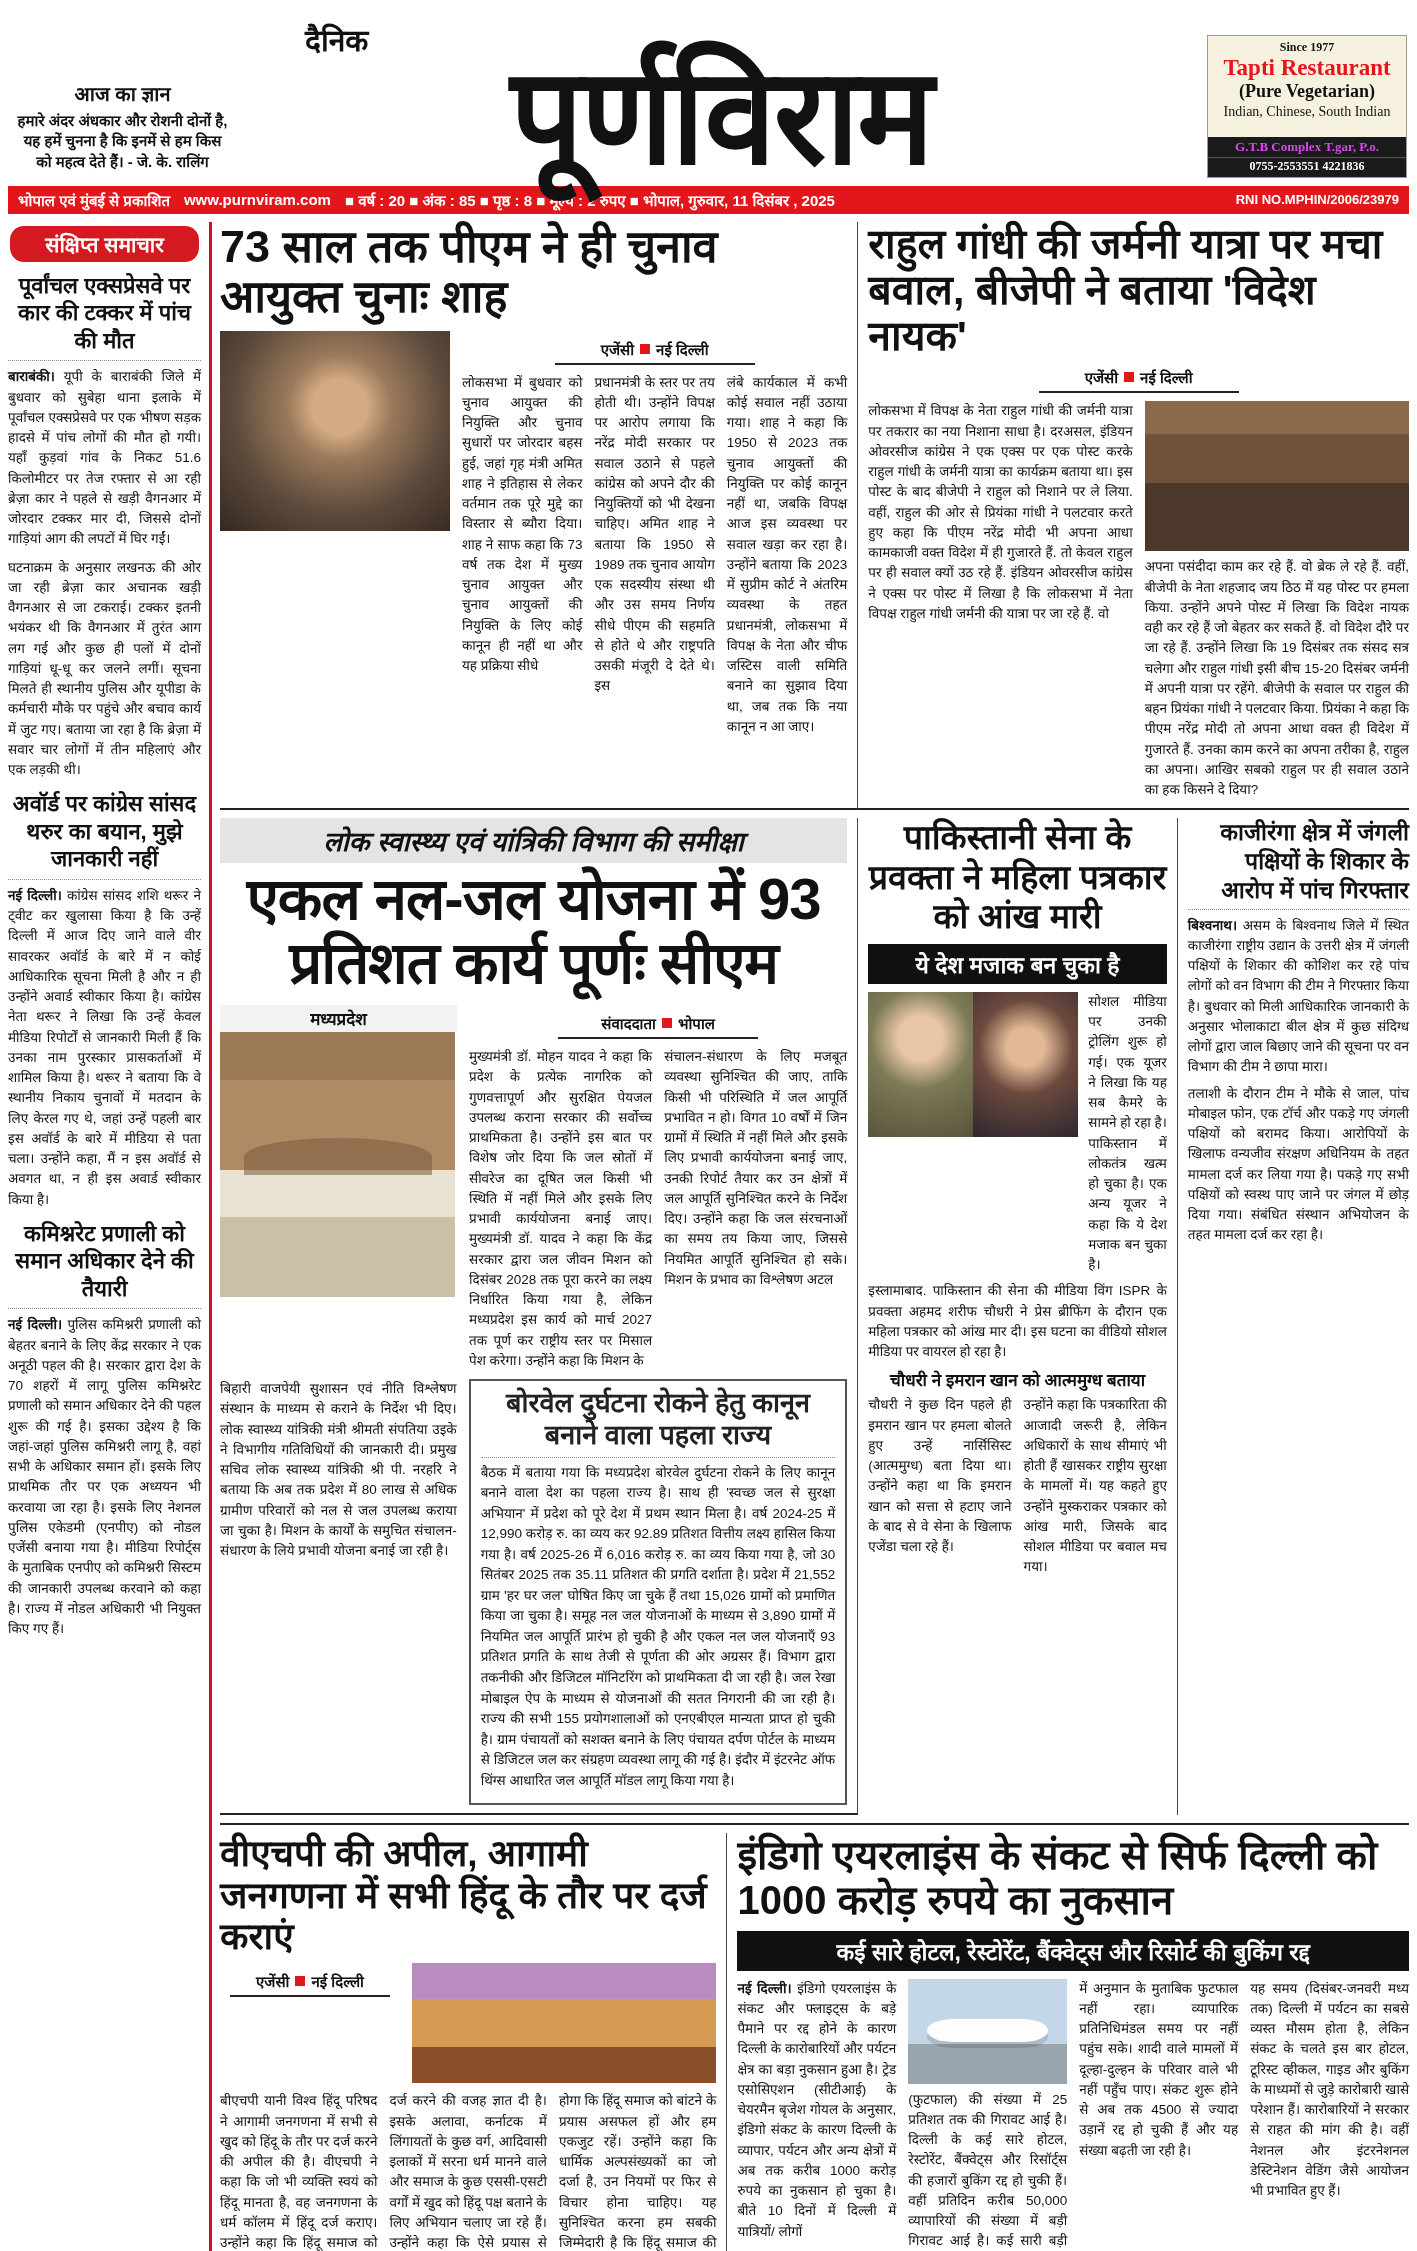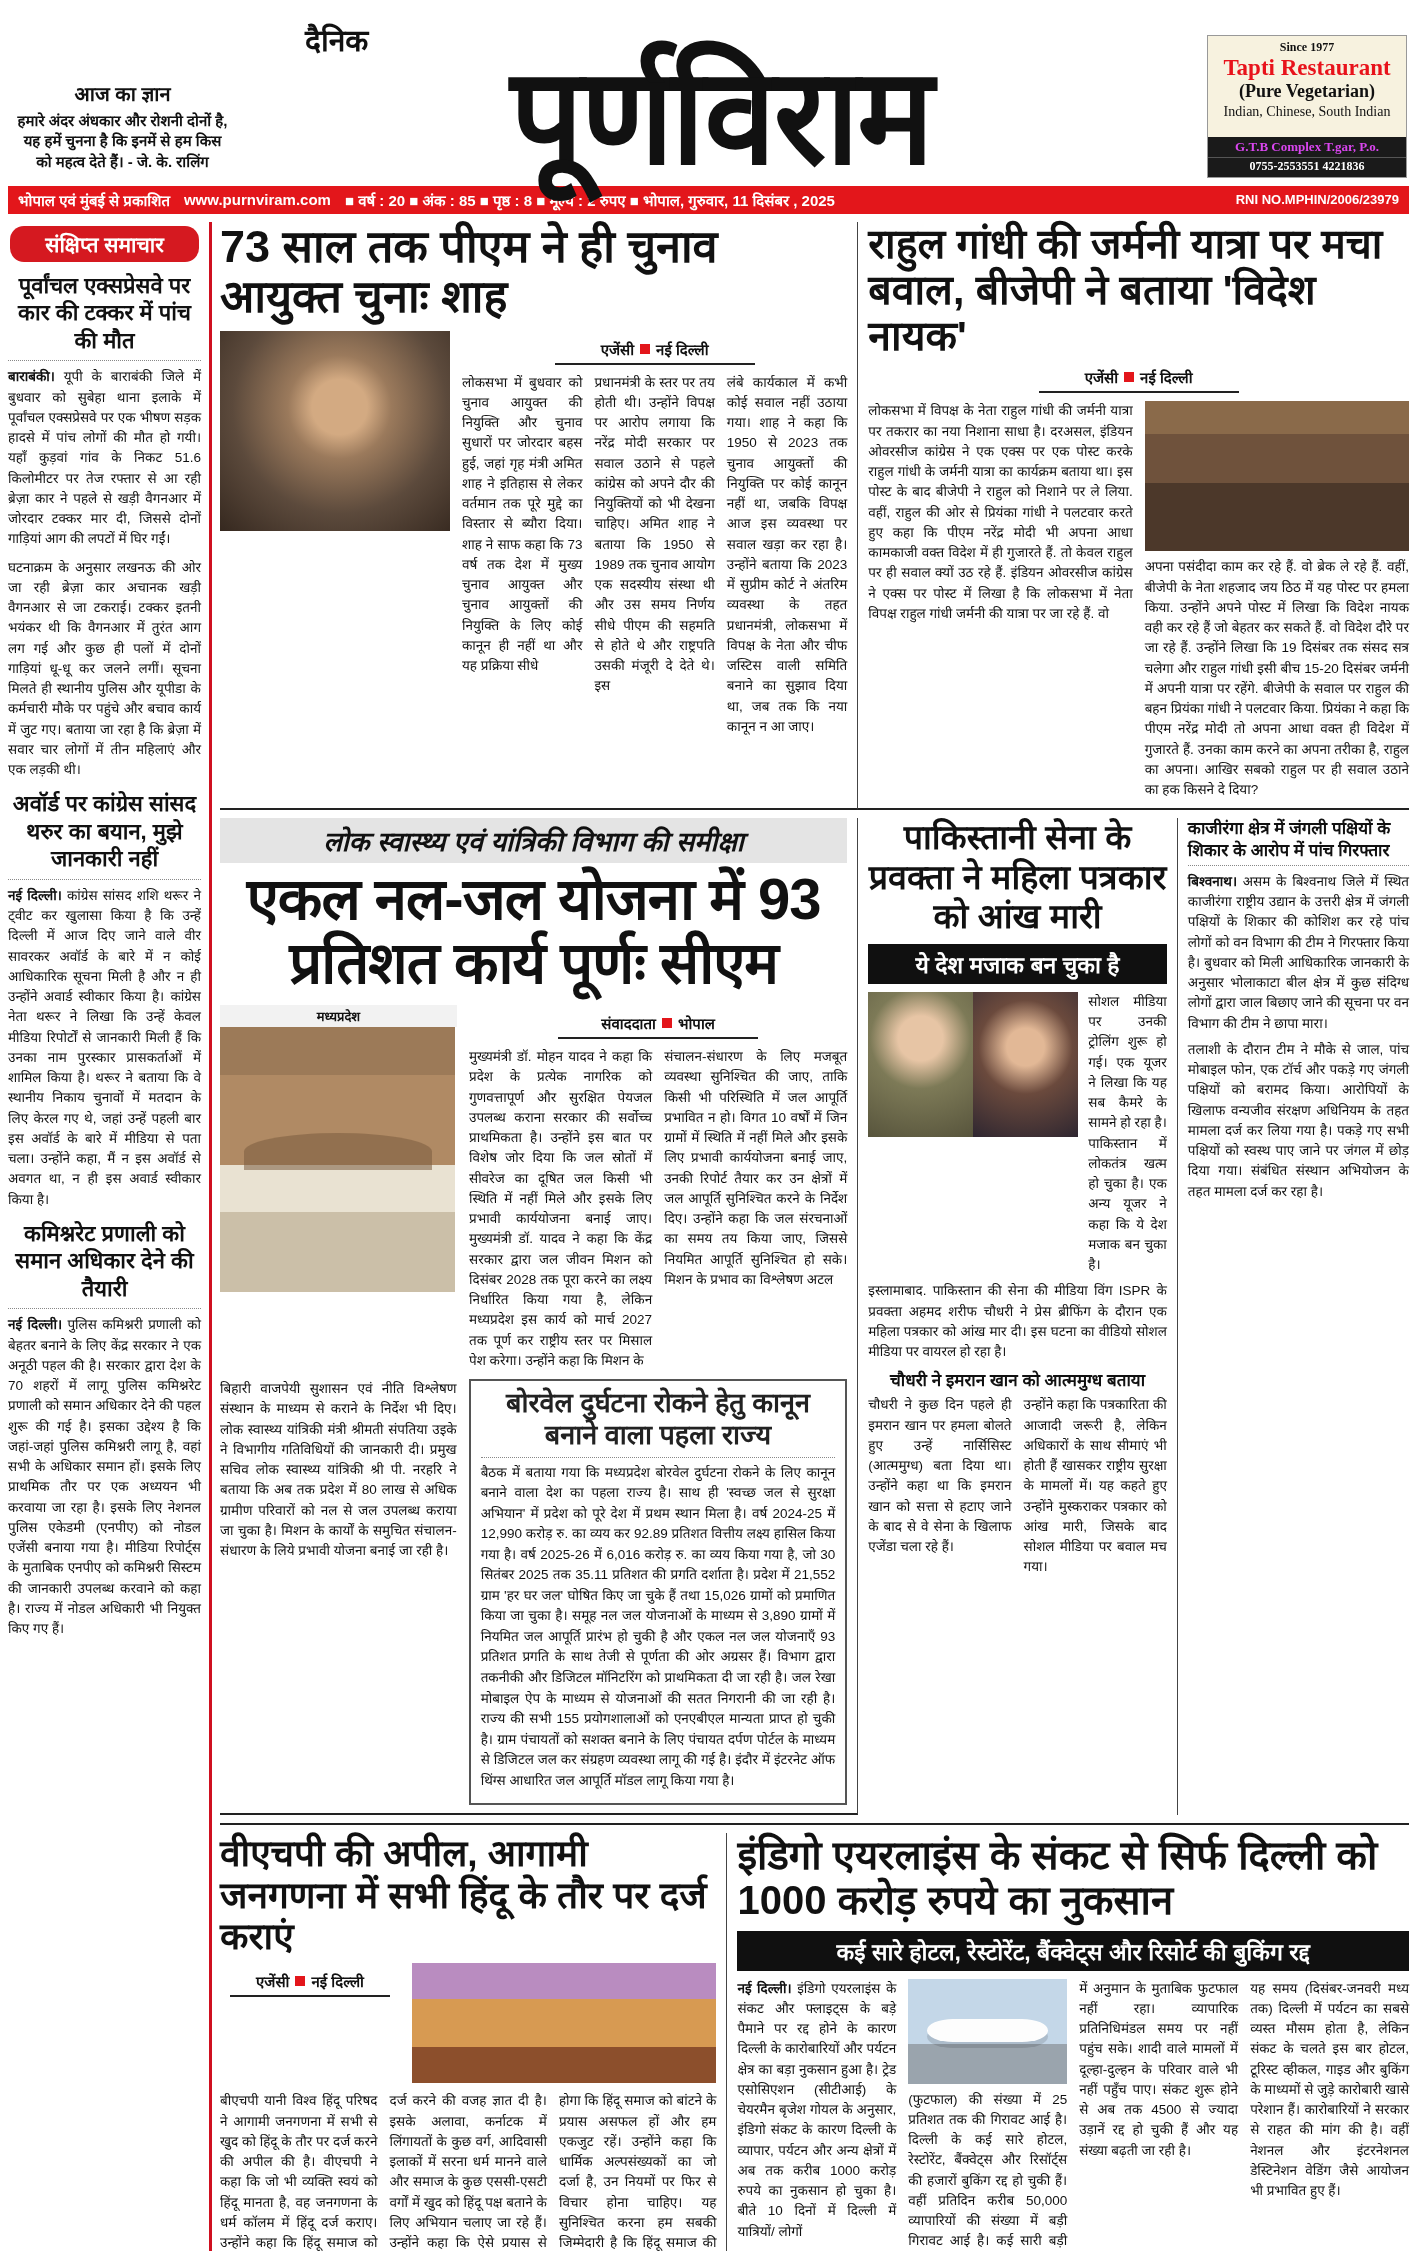--- a/index.html
+++ b/index.html
@@ -44,21 +44,21 @@
                    text-align:center; border-radius:14px; padding:4px 6px; margin:4px 2px 8px; }
   .brief h3 { font-weight:bold; font-size:22px; line-height:1.25; text-align:center; margin:10px 0 6px; }
   .brief .dotted { border-top:1px dotted #888; margin:4px 0 6px; }
   .brief p { font-size:13.5px; line-height:1.5; text-align:justify; margin-bottom:8px; }
   .dateline { font-weight:bold; }
 
   
   .headline-xl { font-weight:bold; font-size:45px; line-height:1.12; text-align:left; }
   .headline-xxl { font-weight:bold; font-size:58px; line-height:1.1; text-align:center; letter-spacing:-1px; }
   .headline-lg { font-weight:bold; font-size:34px; line-height:1.15; text-align:center; }
-  .headline-md { font-weight:bold; font-size:17px; line-height:1.25; text-align:left; }
+  .headline-md { font-weight:bold; font-size:23px; line-height:1.25; text-align:right; }
   .kicker { background:#e4e4e4; font-weight:bold; font-style:italic; font-size:27px;
             text-align:center; padding:4px 0; margin-bottom:4px; }
   .black-bar { background:#101010; color:#fff; font-weight:bold; font-size:23px;
                text-align:center; padding:4px 8px; margin:8px 0; }
   .byline { display:flex; justify-content:center; align-items:center; gap:6px;
             font-weight:bold; font-size:15px; margin:8px 0 2px; }
   .byline .sq { width:10px; height:10px; background:#e3161b; display:inline-block; }
   .byline-rule { border-top:2px solid #222; width:200px; margin:4px auto 8px; }
   .cols { display:flex; gap:12px; }
   .col { flex:1; font-size:13.5px; line-height:1.5; text-align:justify; min-width:0; }
@@ -72,21 +72,21 @@
   }
   .ph-rahul { width:225px; height:150px;
     background: linear-gradient(180deg,#8a6a4a 0 22%, #6f523c 22% 55%, #4c382a 55% 100%),
                 linear-gradient(90deg,#7a5b44,#8d6c4e);
   }
   .ph-meeting { width:235px; height:265px;
     background: linear-gradient(180deg,#9c7a58 0 18%, #b08a64 18% 52%, #e9e2d2 52% 70%, #cbbfa8 70% 100%);
   }
   .ph-meeting::after{ content:""; position:absolute; left:10%; top:40%; width:80%; height:14%;
     background: #7a5b3e; border-radius:50% 50% 0 0; opacity:.55;}
-  .mp-label { background:#f2f2f2; text-align:center; font-weight:bold; font-size:13px; padding:2px 0; }
+  .mp-label { background:#f2f2f2; text-align:center; font-weight:bold; font-size:17px; padding:2px 0; }
   .ph-pak { width:210px; height:145px; display:flex; }
   .ph-pak .half1{ flex:1; background: radial-gradient(circle at 50% 32%, #e7c5a5 0 20%, #7d7a57 45%, #57543c 100%); }
   .ph-pak .half2{ flex:1; background: radial-gradient(circle at 50% 38%, #e2b896 0 18%, #6b4a3d 45%, #2e2630 100%); }
   .ph-vhp { width:420px; height:120px;
     background: linear-gradient(180deg,#b98cc0 0 30%, #d79a52 30% 70%, #8c4f2c 70% 100%); }
   .ph-indigo { width:185px; height:105px;
     background: linear-gradient(180deg,#c4d7e8 0 62%, #9aa4ad 62% 100%); }
   .ph-indigo::after { content:""; position:absolute; left:12%; top:38%; width:76%; height:22%;
     background:#fdfdfd; border-radius:50px / 22px; box-shadow:0 6px 0 rgba(0,0,0,.12); }
 

